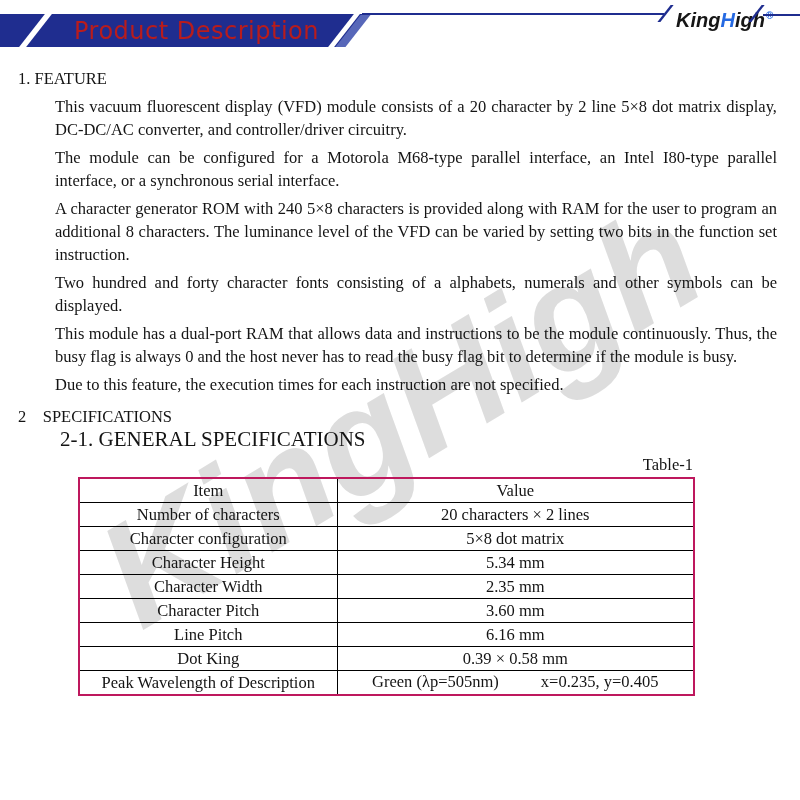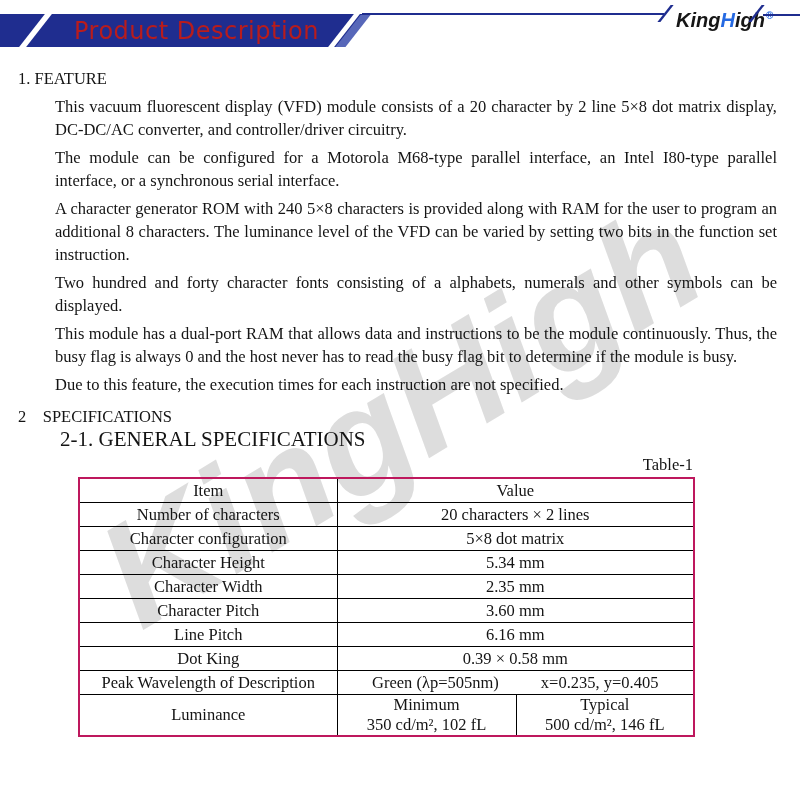--- a/index.html
+++ b/index.html
@@ -161,27 +161,16 @@
         </tr>
         <tr>
           <td class="tall item-wrap">Peak Wavelength of Description</td>
           <td colspan="2" class="tall">
             <div class="peak-val">
               <span>Green (λp=505nm)</span>
               <span>x=0.235, y=0.405</span>
             </div>
           </td>
         </tr>
-        <tr>
-          <td class="tall">Luminance</td>
-          <td class="tall">
-            <div>Minimum</div>
-            <div>350 cd/m², 102 fL</div>
-          </td>
-          <td class="tall">
-            <div>Typical</div>
-            <div>500 cd/m², 146 fL</div>
-          </td>
-        </tr>
       </tbody>
     </table>
   </main>
 </div>
 
 </body></html>

